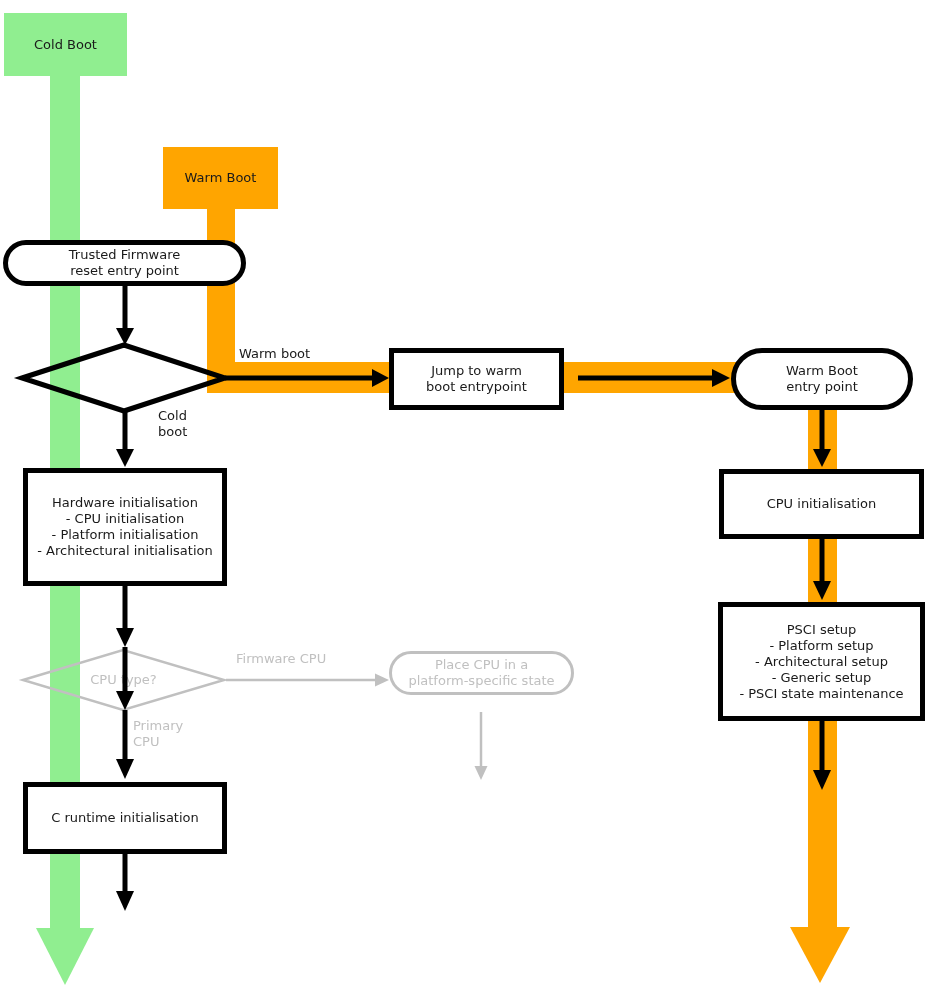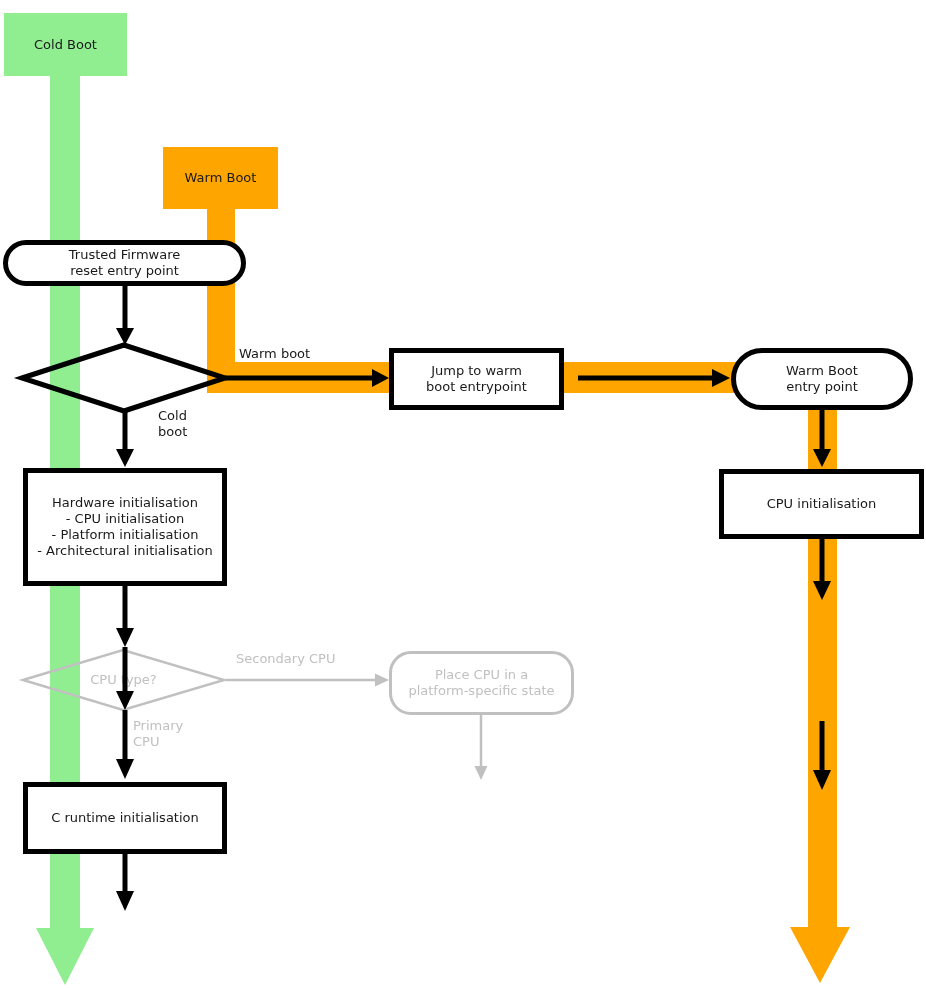--- a/index.html
+++ b/index.html
@@ -86,40 +86,47 @@
     <span>Hardware initialisation</span>
     <span>- CPU initialisation</span>
     <span>- Platform initialisation</span>
     <span>- Architectural initialisation</span>
   </div>
 
   <div class="abs node center" style="left:719px;top:469px;width:205px;height:70px;">
     <span>CPU initialisation</span>
   </div>
 
+  <div class="abs node center" style="left:718px;top:602px;width:207px;height:119px;">
+    <span>PSCI setup</span>
+    <span>- Platform setup</span>
+    <span>- Architectural setup</span>
+    <span>- Generic setup</span>
+    <span>- PSCI state maintenance</span>
+  </div>
 
   <div class="abs center graytext" style="left:23px;top:668px;width:201px;height:24px;">
     <span>CPU type?</span>
   </div>
 
-  <div class="abs graybox center" style="left:389px;top:651px;width:185px;height:64px;border-radius:22px;">
+  <div class="abs graybox center" style="left:389px;top:651px;width:185px;height:44px;border-radius:22px;">
     <span>Place CPU in a</span>
     <span>platform-specific state</span>
   </div>
 
   <div class="abs node center" style="left:23px;top:782px;width:204px;height:72px;">
     <span>C runtime initialisation</span>
   </div>
 
   <div class="edge-label" style="left:239px;top:346px;">Warm boot</div>
   <div class="edge-label" style="left:158px;top:408px;">
     <div>Cold</div>
     <div>boot</div>
   </div>
-  <div class="edge-label graytext" style="left:236px;top:651px;">Secondary CPU</div>
+  <div class="edge-label graytext" style="left:236px;top:651px;">Firmware CPU</div>
   <div class="edge-label graytext" style="left:133px;top:718px;">
     <div>Primary</div>
     <div>CPU</div>
   </div>
 
   <svg class="layer" width="926" height="988" viewBox="0 0 926 988">
     <g>
       <line class="black-line" x1="125" y1="286" x2="125" y2="330"></line>
       <polygon class="black-fill" points="116,328 134,328 125,345"></polygon>
     </g>

